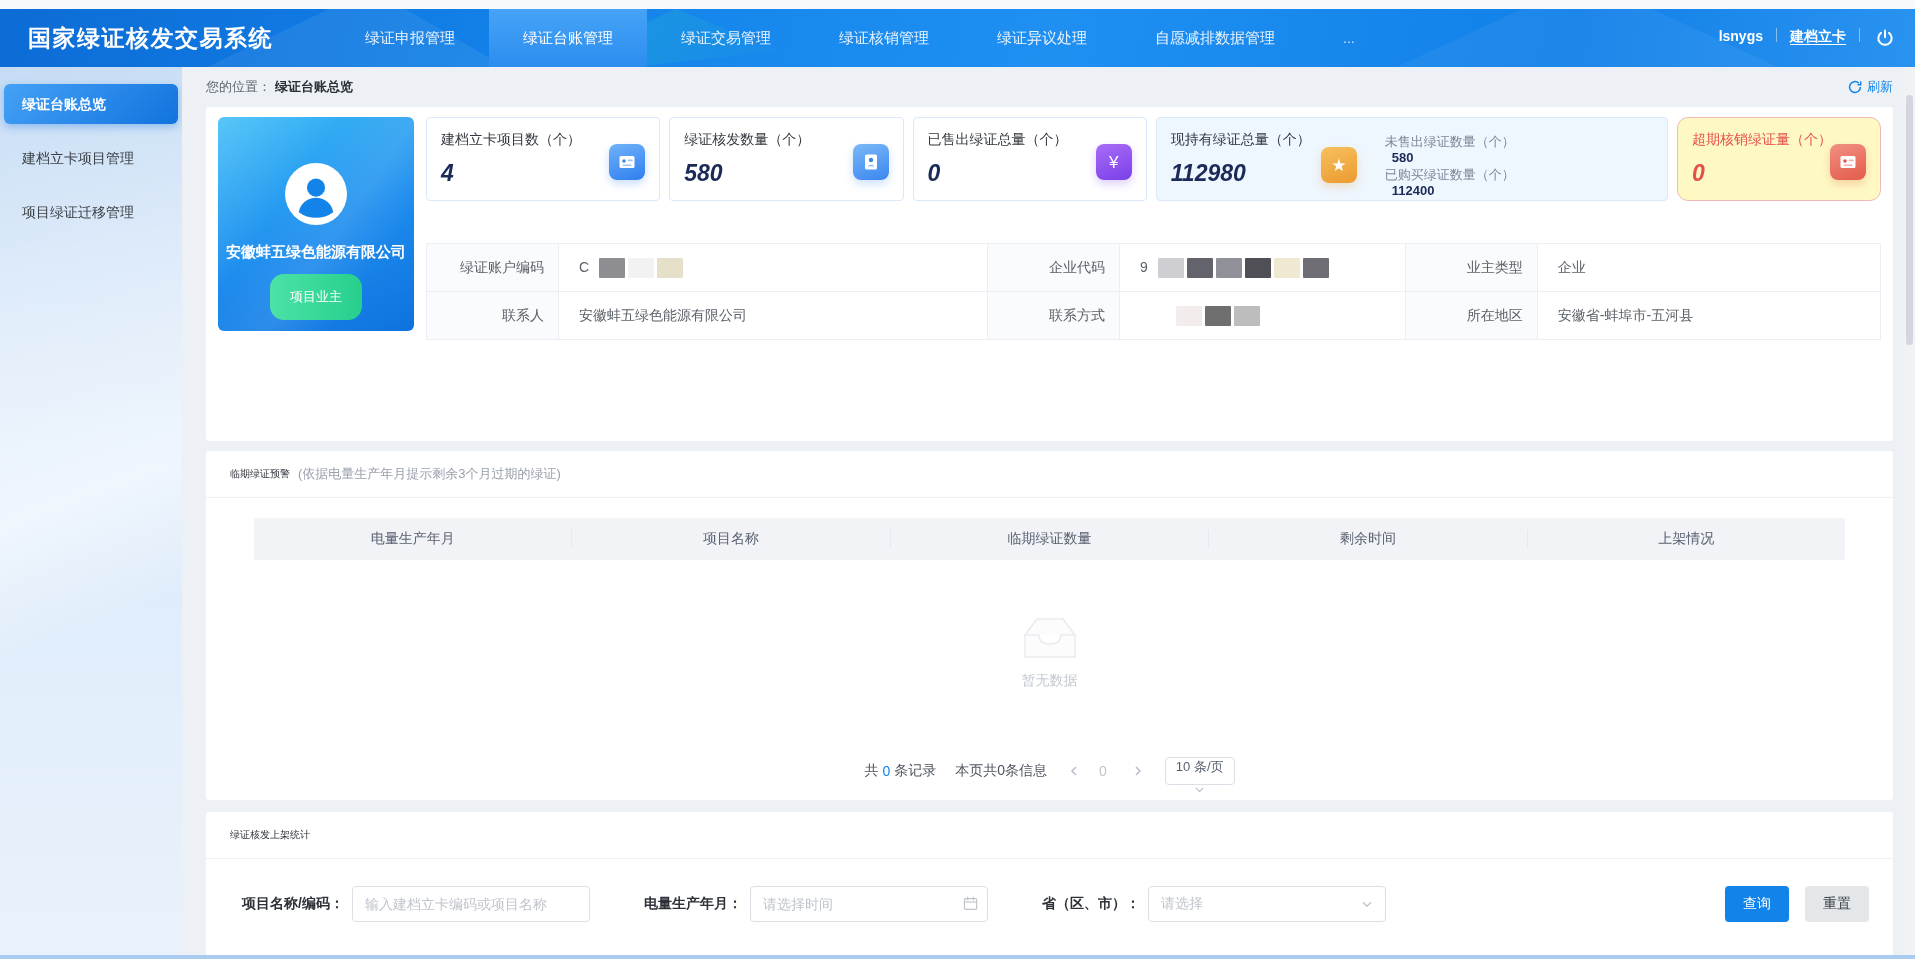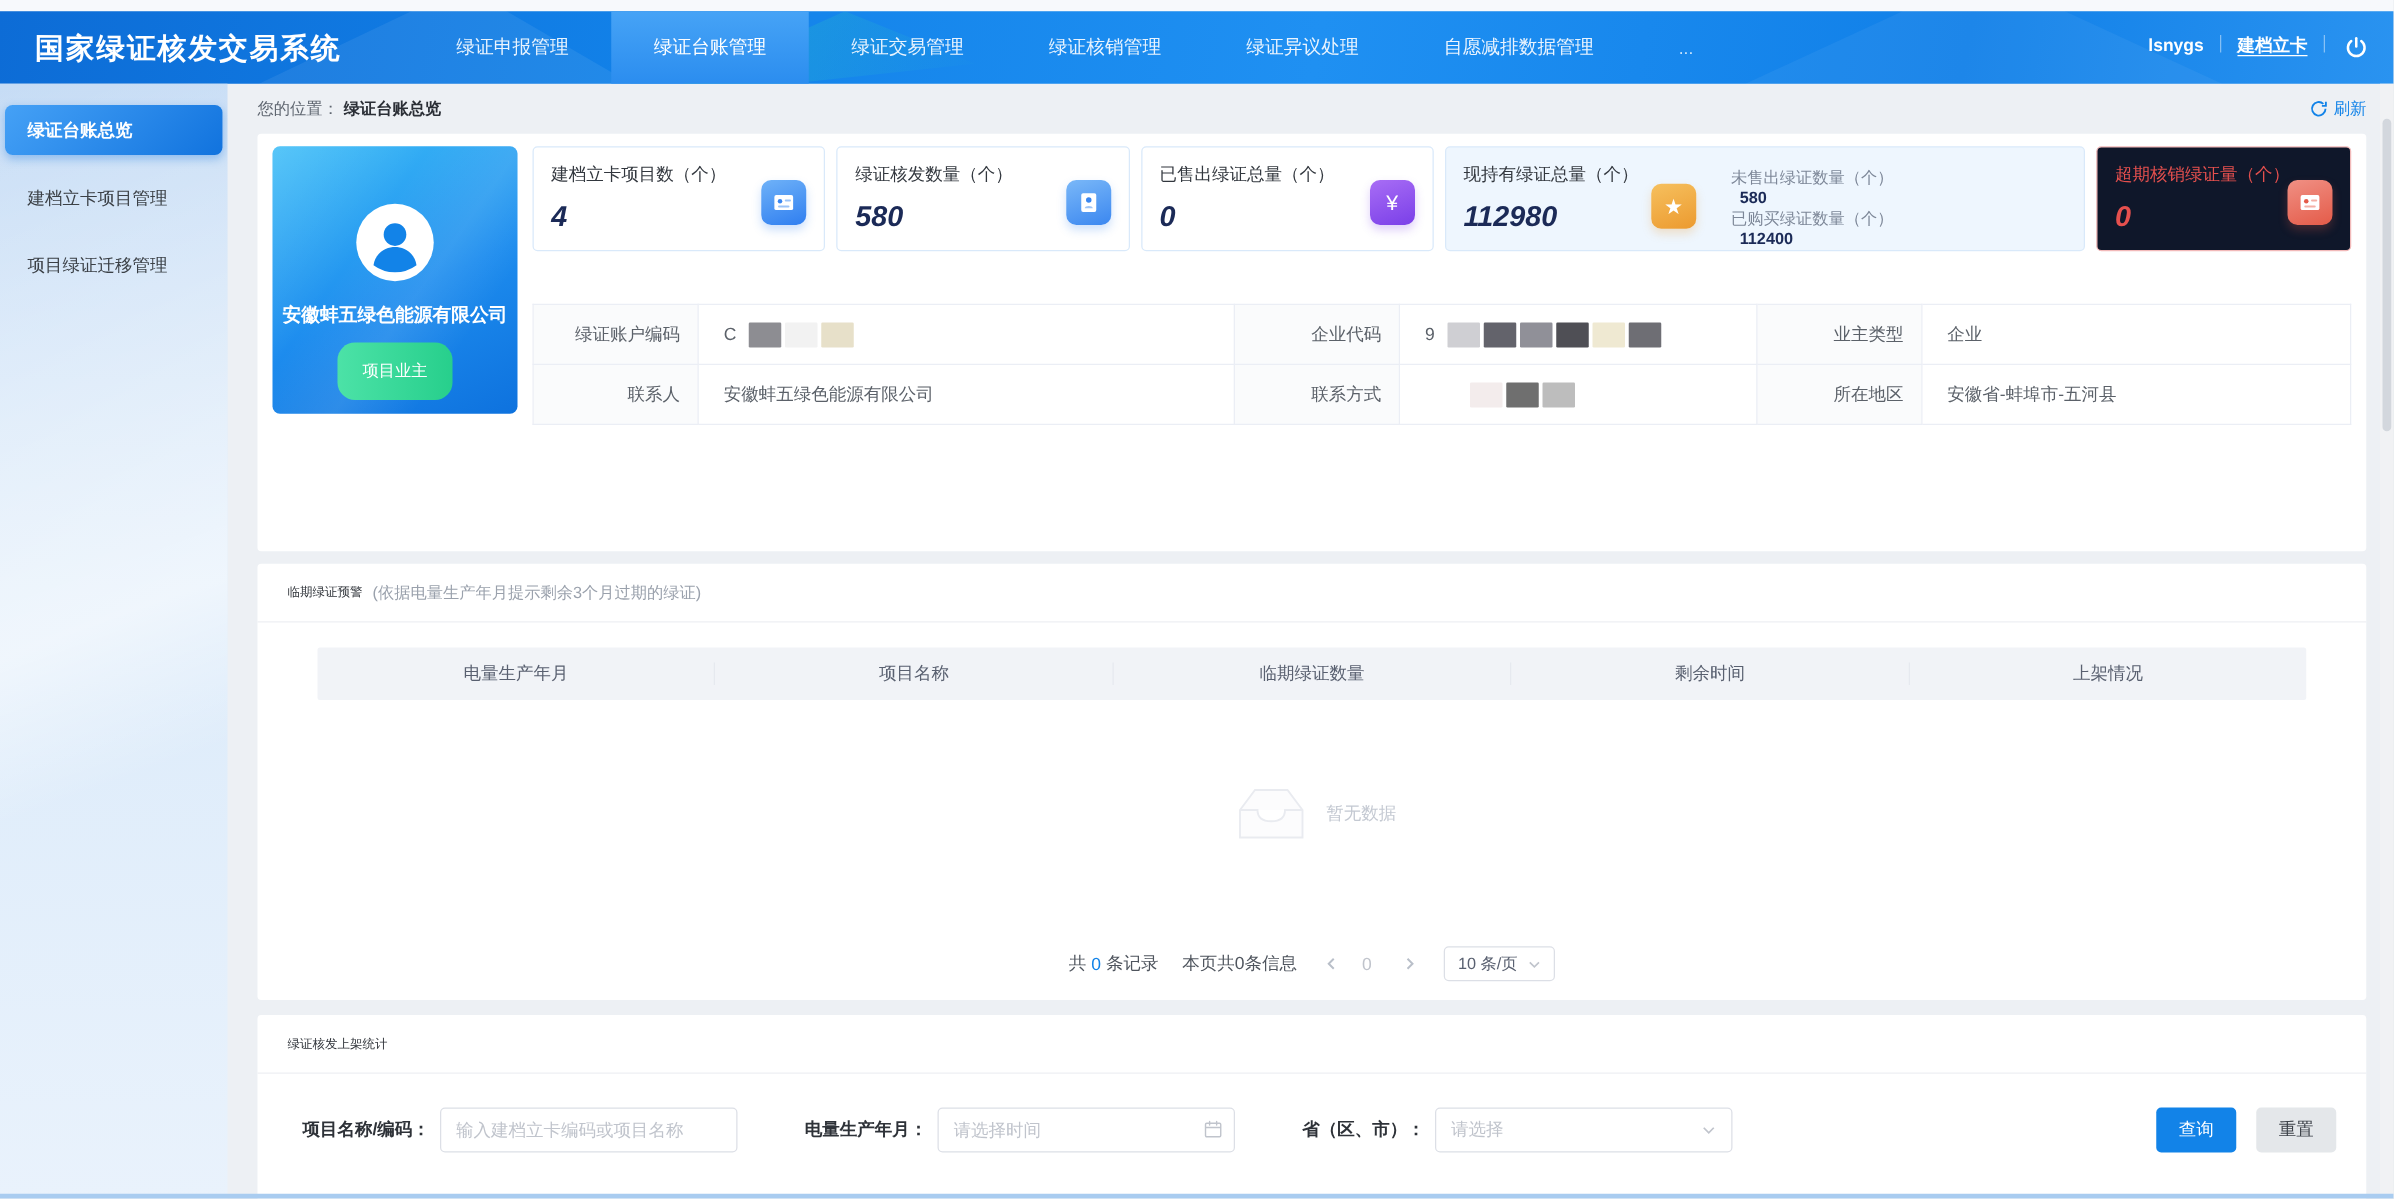--- a/index.html
+++ b/index.html
@@ -67,21 +67,21 @@
   .badge-icon { width:36px; height:36px; border-radius:8px; display:flex; align-items:center; justify-content:center; flex-shrink:0; }
   .abs-icon { position:absolute; right:14px; top:26px; }
   .theme-blue1 { background:linear-gradient(160deg,#6fb2f8,#2f7ef0); box-shadow:0 4px 8px rgba(47,126,240,0.25); }
   .theme-blue2 { background:linear-gradient(160deg,#7ab8f8,#3b87f0); box-shadow:0 4px 8px rgba(59,135,240,0.25); }
   .theme-purple { background:linear-gradient(160deg,#a86df5,#7a3fe8); box-shadow:0 4px 8px rgba(122,63,232,0.25); }
   .theme-orange { background:linear-gradient(160deg,#f6c05e,#ec9a2f); box-shadow:0 4px 8px rgba(236,154,47,0.25); }
   .theme-red { background:linear-gradient(160deg,#f09084,#e45b49); box-shadow:0 4px 8px rgba(228,91,73,0.25); }
   .card-1,.card-2,.card-3 { flex:1.08; }
   .card-4 { flex:2.55; background:#eef6fe; display:flex; align-items:flex-start; }
   .card-4 .badge-icon { margin:16px 28px 0 10px; }
-  .card-5 { flex:0.92; background:#0f172a; border-color:#f2b9b9; }
+  .card-5 { flex:0.92; background:#fef9c3; border-color:#f2b9b9;border-radius:11px; }
   .card-5 .s-label, .card-5 .s-value { color:#e5504e; }
   .glyph { color:#fff; font-size:17px; line-height:1; }
   .subs { font-size:13px; padding-top:2px; }
   .subs .sub-label { color:#7d8798; line-height:17px; white-space:nowrap; }
   .subs .sub-value { color:#1b2a57; font-weight:bold; line-height:16px; padding-left:7px; }
 
   
   .info-table { margin-top:42px; width:100%; border-collapse:collapse; font-size:14px; color:#5b6169; table-layout:fixed; }
   .info-table td { border:1px solid #ebeef5; height:48px; }
   .info-table .lbl { background:#fafbfc; text-align:right; padding-right:14px; color:#5b6169; }
@@ -90,29 +90,29 @@
   .mosaic i { display:inline-block; width:26px; height:20px; border-radius:1px; }
 
   
   .warn-panel { margin-top:10px; }
   .panel-head { height:47px; display:flex; align-items:center; padding:0 24px; border-bottom:1px solid #eef0f4; }
   .panel-title { font-size:10px; font-weight:normal; color:#2e3238; }
   .panel-note { font-size:13px; color:#9aa1ac; margin-left:8px; }
   .warn-header { margin:20px 48px 0; display:flex; background:#f1f3f7; height:42px; align-items:center; border-radius:2px; }
   .wcol { flex:1; text-align:center; font-size:14px; color:#596070; border-right:1px solid #e6e9ef; }
   .wcol:last-child { border-right:none; }
-  .empty-area { height:182px; display:flex; flex-direction:row; align-items:center; justify-content:center; gap:9px; }
+  .empty-area { height:182px; display:flex; flex-direction:column; align-items:center; justify-content:center; gap:9px; }
   .empty-text { font-size:14px; color:#c4c9d2; }
   .pagination { height:58px; display:flex; align-items:center; justify-content:center; font-size:14px; color:#4f555e; gap:9px; }
   .pg-total { display:flex; gap:4px; align-items:center; }
   .pg-count { color:#1283e8; }
   .pg-summary { margin-left:10px; }
   .pg-arrow { display:flex; align-items:center; padding:0 6px; cursor:pointer; margin-left:6px; }
   .pg-num { color:#c0c4cc; padding:0 4px; cursor:pointer; }
-  .pg-size { display:flex; align-items:center; gap:8px; border:1px solid #dcdfe6; border-radius:4px; height:28px; padding:0 10px; font-size:13px; color:#596070; cursor:pointer; margin-left:6px; }
+  .pg-size { display:flex; align-items:center; gap:8px; border:1px solid #dcdfe6; border-radius:4px; height:28px; padding:0 10px; font-size:13px; color:#596070; cursor:pointer; margin-left:6px;flex-direction:column; }
 
   
   .stats-panel { margin-top:12px; height:170px; }
   .filter-row { display:flex; align-items:center; padding:27px 24px 0 36px; font-size:14px; }
   .f-label { font-weight:bold; color:#2e3238; margin-right:8px; white-space:nowrap; }
   .f-input { width:238px; height:36px; border:1px solid #dcdfe6; border-radius:4px; padding:0 12px; font-size:14px; color:#333;
     font-family:"Liberation Sans","DejaVu Sans",sans-serif; outline:none; background:#fff; }
   .f-input::placeholder { color:#c0c4cc; }
   .f-group { display:flex; align-items:center; margin-right:54px; }
   .icon-input { position:relative; }

